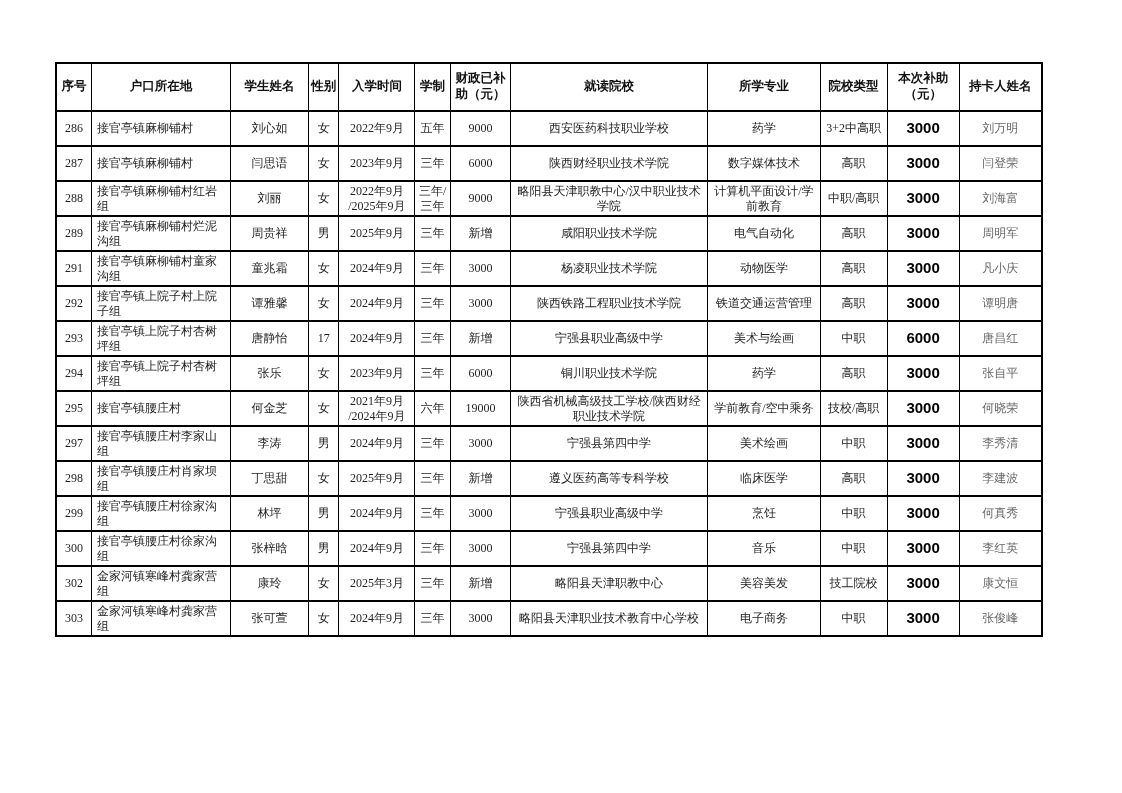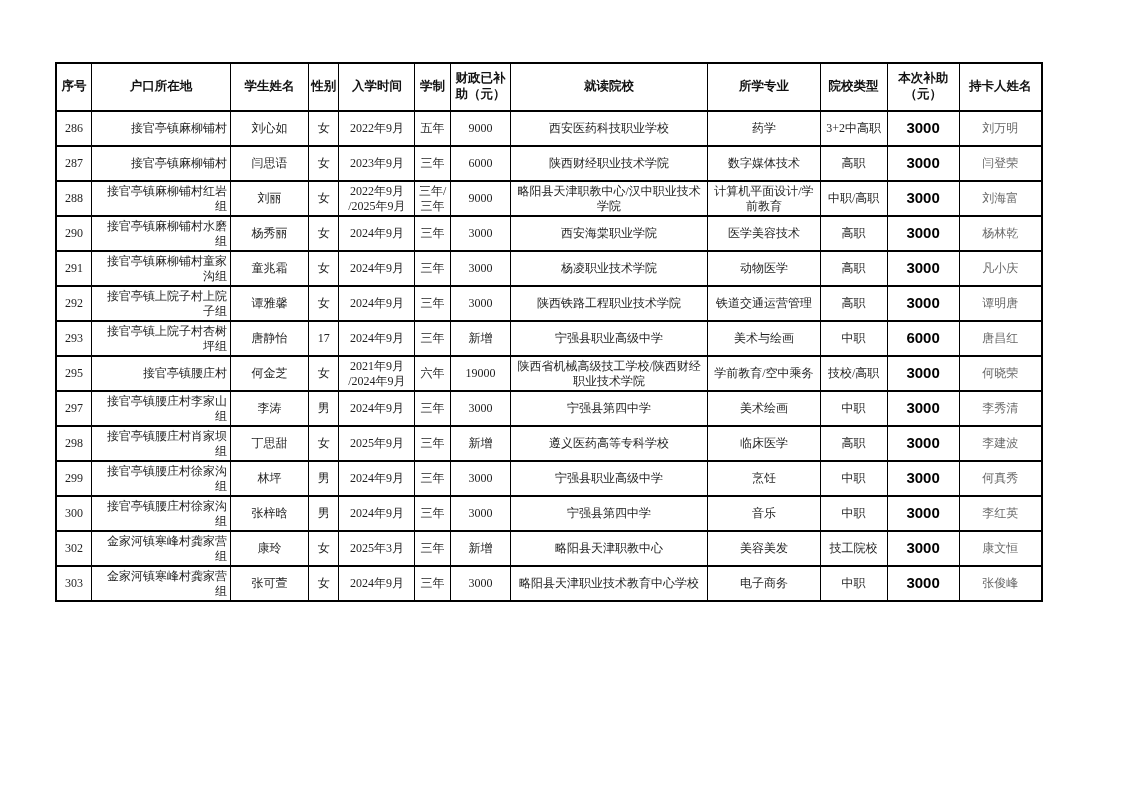--- a/index.html
+++ b/index.html
@@ -18,21 +18,21 @@
   }
   th {
     height:44px; font-weight:bold; font-size:12.5px; color:#111111;
     text-align:center; vertical-align:middle; padding:1px 2px; line-height:1.25;
   }
   td {
     height:31px; font-size:12px; color:#1f1f1f;
     text-align:center; vertical-align:middle; padding:1px 3px;
     line-height:1.22; white-space:pre-line;
   }
-  td.c1 { text-align:right; padding-left:5px; }
+  td.c1 { text-align:left; padding-left:5px; }
   td.c10 {
     font-family:"Liberation Sans","DejaVu Sans",sans-serif;
     font-weight:bold; font-size:15px; color:#000000;
   }
   td.c11 { color:#686868; }
   .footer {
     position:absolute; top:745px; left:0; width:100%;
     text-align:center; font-size:14.5px; color:#4c1d95; letter-spacing:2px;
   }
 </style>
@@ -111,32 +111,32 @@
           <td class="c5">三年/
 三年</td>
           <td class="c6">9000</td>
           <td class="c7">略阳县天津职教中心/汉中职业技术学院</td>
           <td class="c8">计算机平面设计/学前教育</td>
           <td class="c9">中职/高职</td>
           <td class="c10">3000</td>
           <td class="c11">刘海富</td>
         </tr>
         <tr>
-          <td class="c0">290</td>
-          <td class="c1">接官亭镇麻柳铺村水磨组</td>
-          <td class="c2">杨秀丽</td>
-          <td class="c3">女</td>
-          <td class="c4">2024年9月</td>
-          <td class="c5">三年</td>
-          <td class="c6">3000</td>
-          <td class="c7">西安海棠职业学院</td>
-          <td class="c8">医学美容技术</td>
-          <td class="c9">高职</td>
-          <td class="c10">3000</td>
-          <td class="c11">杨林乾</td>
+          <td class="c0">289</td>
+          <td class="c1">接官亭镇麻柳铺村烂泥沟组</td>
+          <td class="c2">周贵祥</td>
+          <td class="c3">男</td>
+          <td class="c4">2025年9月</td>
+          <td class="c5">三年</td>
+          <td class="c6">新增</td>
+          <td class="c7">咸阳职业技术学院</td>
+          <td class="c8">电气自动化</td>
+          <td class="c9">高职</td>
+          <td class="c10">3000</td>
+          <td class="c11">周明军</td>
         </tr>
         <tr>
           <td class="c0">291</td>
           <td class="c1">接官亭镇麻柳铺村童家沟组</td>
           <td class="c2">童兆霜</td>
           <td class="c3">女</td>
           <td class="c4">2024年9月</td>
           <td class="c5">三年</td>
           <td class="c6">3000</td>
           <td class="c7">杨凌职业技术学院</td>
@@ -165,20 +165,34 @@
           <td class="c2">唐静怡</td>
           <td class="c3">17</td>
           <td class="c4">2024年9月</td>
           <td class="c5">三年</td>
           <td class="c6">新增</td>
           <td class="c7">宁强县职业高级中学</td>
           <td class="c8">美术与绘画</td>
           <td class="c9">中职</td>
           <td class="c10">6000</td>
           <td class="c11">唐昌红</td>
+        </tr>
+        <tr>
+          <td class="c0">294</td>
+          <td class="c1">接官亭镇上院子村杏树坪组</td>
+          <td class="c2">张乐</td>
+          <td class="c3">女</td>
+          <td class="c4">2023年9月</td>
+          <td class="c5">三年</td>
+          <td class="c6">6000</td>
+          <td class="c7">铜川职业技术学院</td>
+          <td class="c8">药学</td>
+          <td class="c9">高职</td>
+          <td class="c10">3000</td>
+          <td class="c11">张自平</td>
         </tr>
         <tr>
           <td class="c0">295</td>
           <td class="c1">接官亭镇腰庄村</td>
           <td class="c2">何金芝</td>
           <td class="c3">女</td>
           <td class="c4">2021年9月
 /2024年9月</td>
           <td class="c5">六年</td>
           <td class="c6">19000</td>

